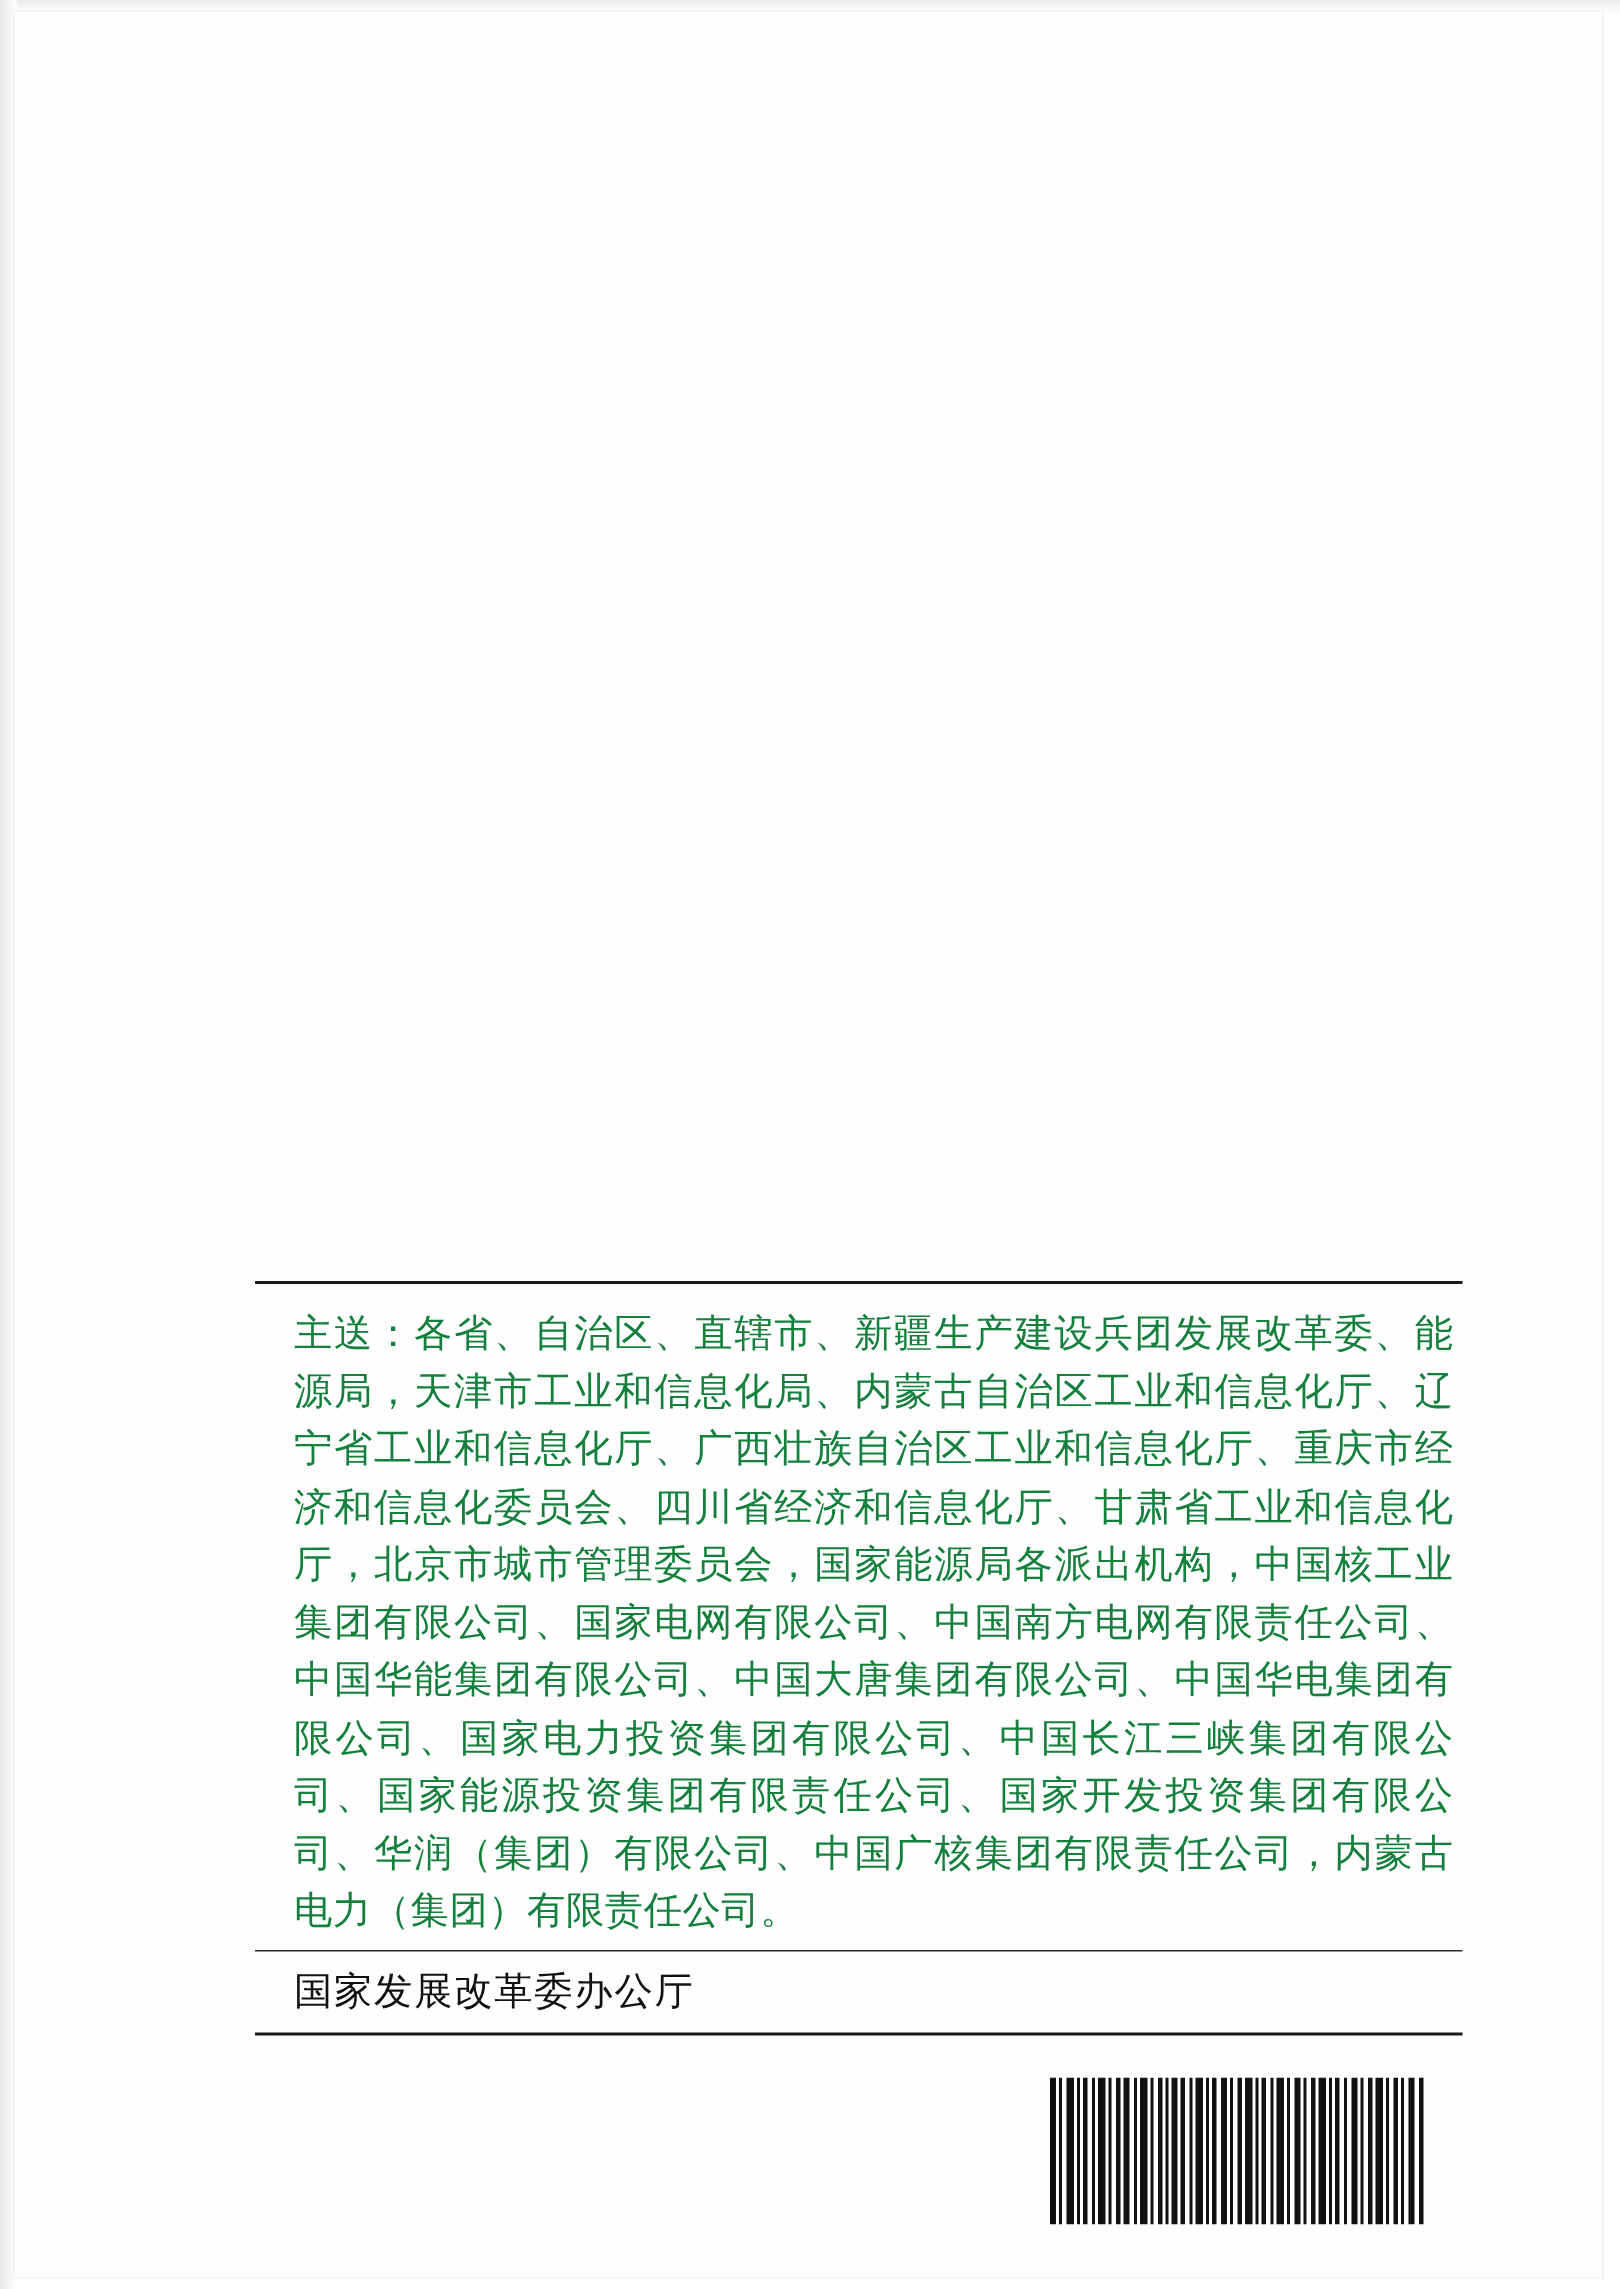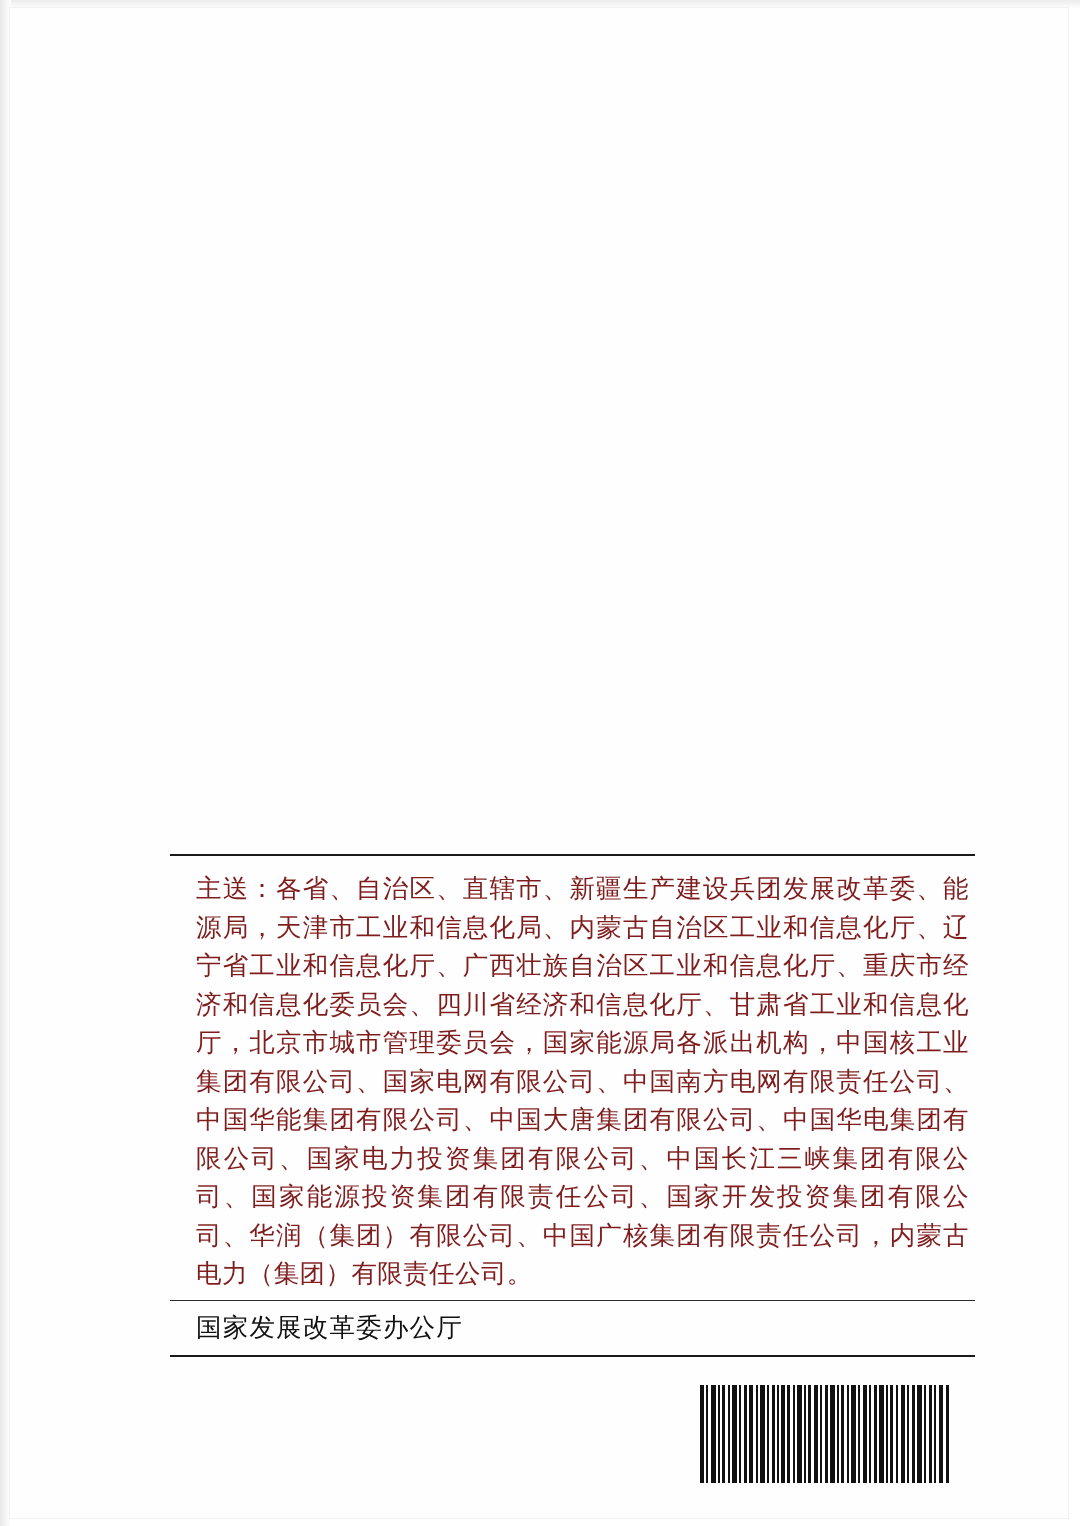--- a/index.html
+++ b/index.html
@@ -63,21 +63,21 @@
   }
 
   #recipients-section {
     padding: 14px 0 6px 0;
   }
 
   #recipients-text {
     font-family: "Liberation Serif", "DejaVu Serif", serif;
     font-size: 25.5px;
     line-height: 38.5px;
-    color: #7f1d1d;
+    color: #15803d;
     letter-spacing: 0.4px;
     text-align: justify;
     text-justify: inter-character;
     padding: 0 6px 0 26px;
     text-indent: 0;
   }
 
   #issuer-row {
     display: flex;
     align-items: flex-end;

